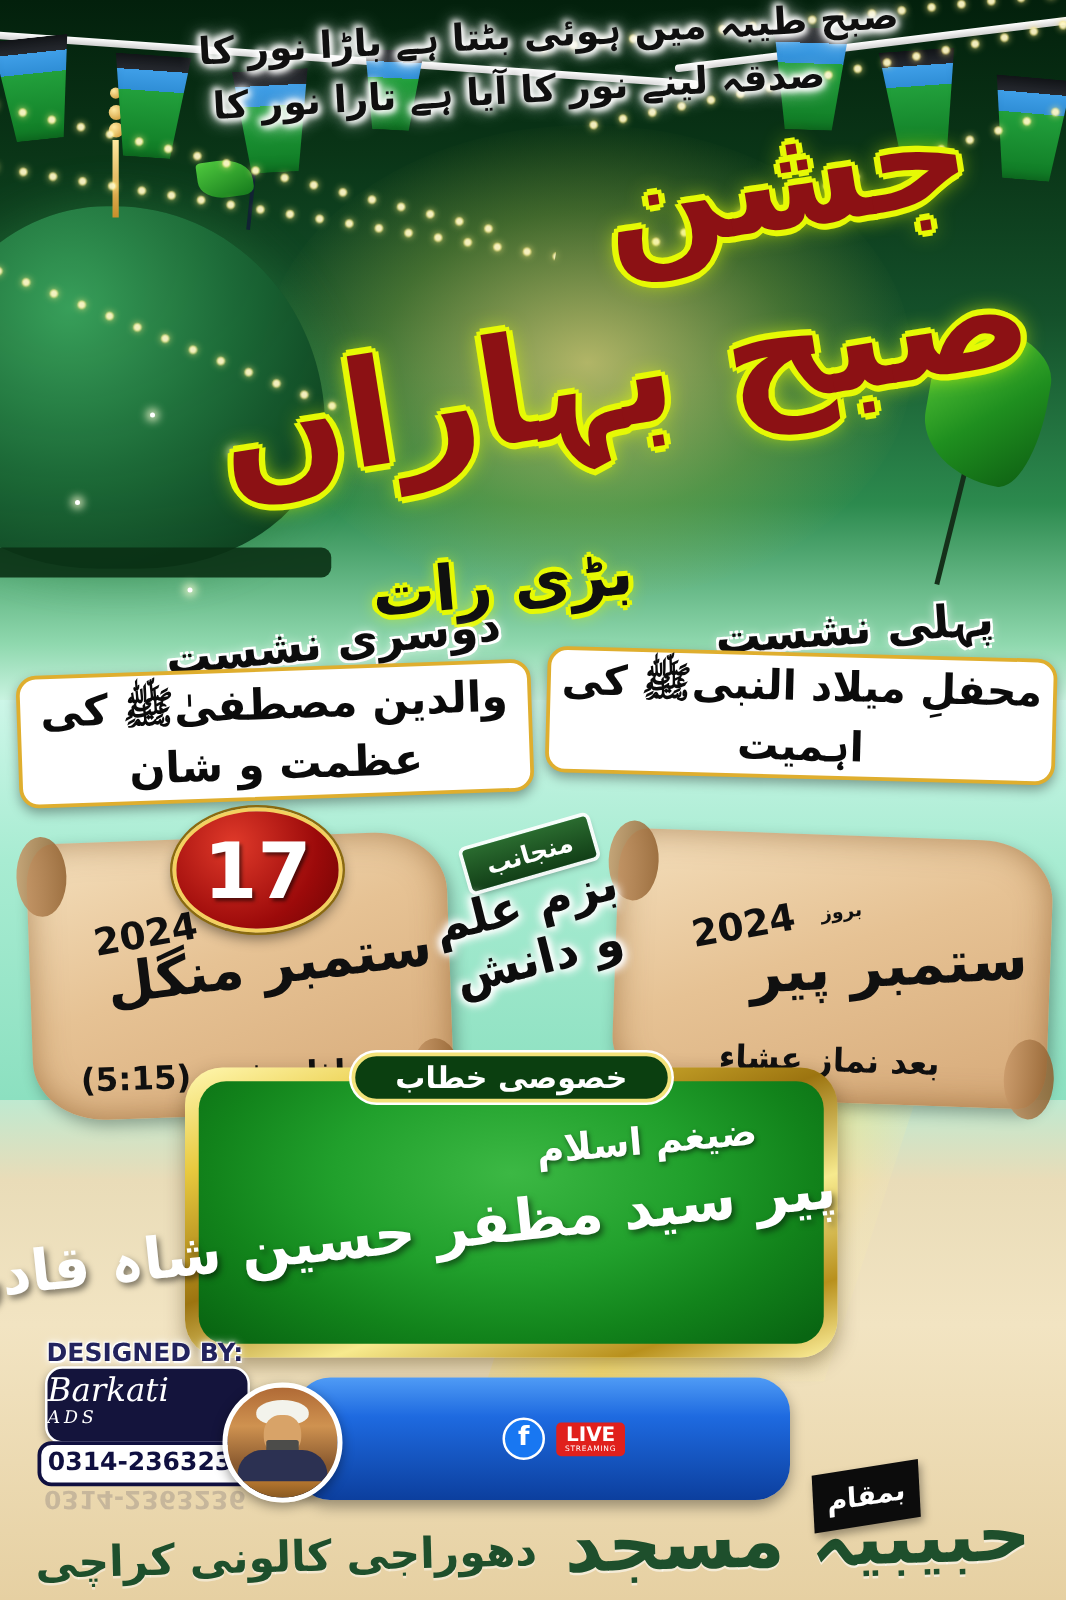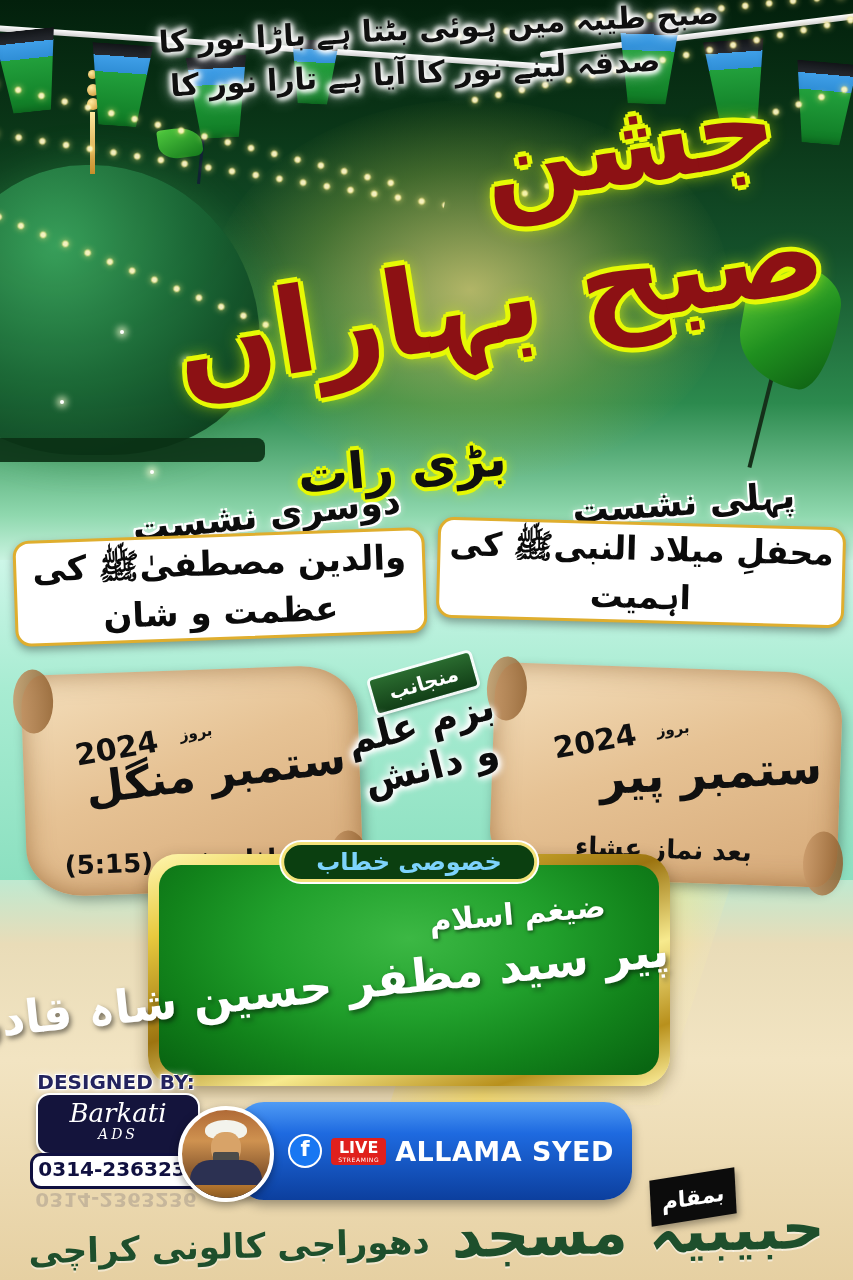--- a/index.html
+++ b/index.html
@@ -114,33 +114,33 @@
 
   
   .khitab{left:148px;top:854px;width:522px;height:232px;}
   .gold-frame{position:absolute;inset:0;border-radius:30px;
     background:linear-gradient(160deg,#fff7b0 0%,#e8c93e 20%,#9c7410 45%,#f7ea8e 65%,#b8901c 85%,#fff3a0 100%);
     box-shadow:0 6px 16px rgba(60,40,0,.4);}
   .green-core{position:absolute;inset:11px;border-radius:22px;
     background:radial-gradient(ellipse at 50% 35%,#3cb844 0%,#21a02c 40%,#12831b 68%,#096612 95%);}
   .khitab-pill{position:absolute;top:-12px;left:50%;transform:translateX(-50%);
     background:#0b3f10;border:3px solid #f3e27a;box-shadow:0 0 0 2px #fff;
-    color:#7dd3fc;font-size:24px;font-weight:700;padding:3px 32px;border-radius:24px;
+    color:#ffffff;font-size:24px;font-weight:700;padding:3px 32px;border-radius:24px;
     direction:rtl;white-space:nowrap;}
   .khitab-prefix{position:absolute;right:64px;top:42px;color:#fff;font-size:30px;font-weight:700;
     direction:rtl;transform:rotate(-5deg);text-shadow:1px 2px 4px rgba(0,0,0,.55);}
   .khitab-name{position:absolute;left:0;right:0;top:96px;text-align:center;color:#fff;
     font-size:46px;font-weight:800;direction:rtl;white-space:nowrap;transform:rotate(-6deg);
     text-shadow:2px 3px 5px rgba(0,0,0,.5);}
 
   
   .des-label{left:30px;top:1070px;width:172px;text-align:center;font-size:20px;font-weight:800;
     color:#23235e;text-shadow:0 0 4px #fff,1px 1px 0 #fff,-1px -1px 0 #fff,0 0 8px #fff;}
   .des-box{left:36px;top:1093px;width:160px;height:58px;background:#14143c;border:2px solid #fff;
-    border-radius:14px;color:#fff;text-align:center;box-shadow:0 3px 7px rgba(0,0,0,.35);}
+    border-radius:14px;color:#fff;box-shadow:0 3px 7px rgba(0,0,0,.35);}
   .des-name{font-family:"DejaVu Serif",serif;font-style:italic;font-size:26px;line-height:1.1;margin-top:4px;}
   .des-sub{font-family:"DejaVu Serif",serif;font-style:italic;font-size:14px;letter-spacing:3px;margin-top:-2px;}
   .des-phone{left:30px;top:1153px;width:172px;height:30px;background:#fff;border:3px solid #101040;
     border-radius:11px;color:#101040;font-weight:800;font-size:20px;text-align:center;line-height:26px;}
   .des-reflect{left:30px;top:1188px;width:172px;text-align:center;font-size:20px;font-weight:800;
     color:#101040;opacity:.16;transform:scaleY(-1);}
 
   .photo{left:178px;top:1106px;width:88px;height:88px;border-radius:50%;border:4px solid #fff;
     overflow:hidden;z-index:6;box-shadow:0 3px 9px rgba(0,0,0,.4);
     background:linear-gradient(180deg,#b06a36 0%,#cf9250 35%,#8a5a2f 70%,#6e4a26 100%);}
@@ -253,20 +253,23 @@
 
   <div class="abs scroll sc2">
     <span class="sc-year" style="left:52px;top:58px;transform:rotate(-8deg);">2024</span>
     <span class="sc-broz" style="right:146px;top:54px;">بروز</span>
     <div class="sc-mline" style="right:14px;top:78px;font-size:44px;">
       <span>ستمبر</span>
       <span>منگل</span>
     </div>
     <span class="sc-time" style="bottom:16px;">بعد اذان فجر (5:15)</span>
   </div>
+  <div class="abs date-badge db2">
+    <span>17</span>
+  </div>
 
   <div class="abs org-ribbon">منجانب</div>
   <div class="abs org-name">بزم علم و دانش</div>
 
   <div class="abs khitab">
     <div class="gold-frame"></div>
     <div class="green-core"></div>
     <div class="khitab-pill">خصوصی خطاب</div>
     <div class="khitab-prefix">ضیغم اسلام</div>
     <div class="khitab-name">پیر سید مظفر حسین شاہ قادری</div>
@@ -288,21 +291,20 @@
     <div class="ph-desk"></div>
   </div>
 
   <div class="abs live-banner">
     <div class="live-row">
       <div class="fb-icon">f</div>
       <div class="live-badge">
         <span class="live-word">LIVE</span>
         <span class="streaming-word">STREAMING</span>
       </div>
-      <span class="allama">ALLAMA SYED</span>
     </div>
   </div>
 
   <div class="abs venue-badge">بمقام</div>
   <div class="abs venue-line">
     <span class="venue-name">حبیبیہ مسجد</span>
     <span class="venue-address">دھوراجی کالونی کراچی</span>
   </div>
 
 </div>

